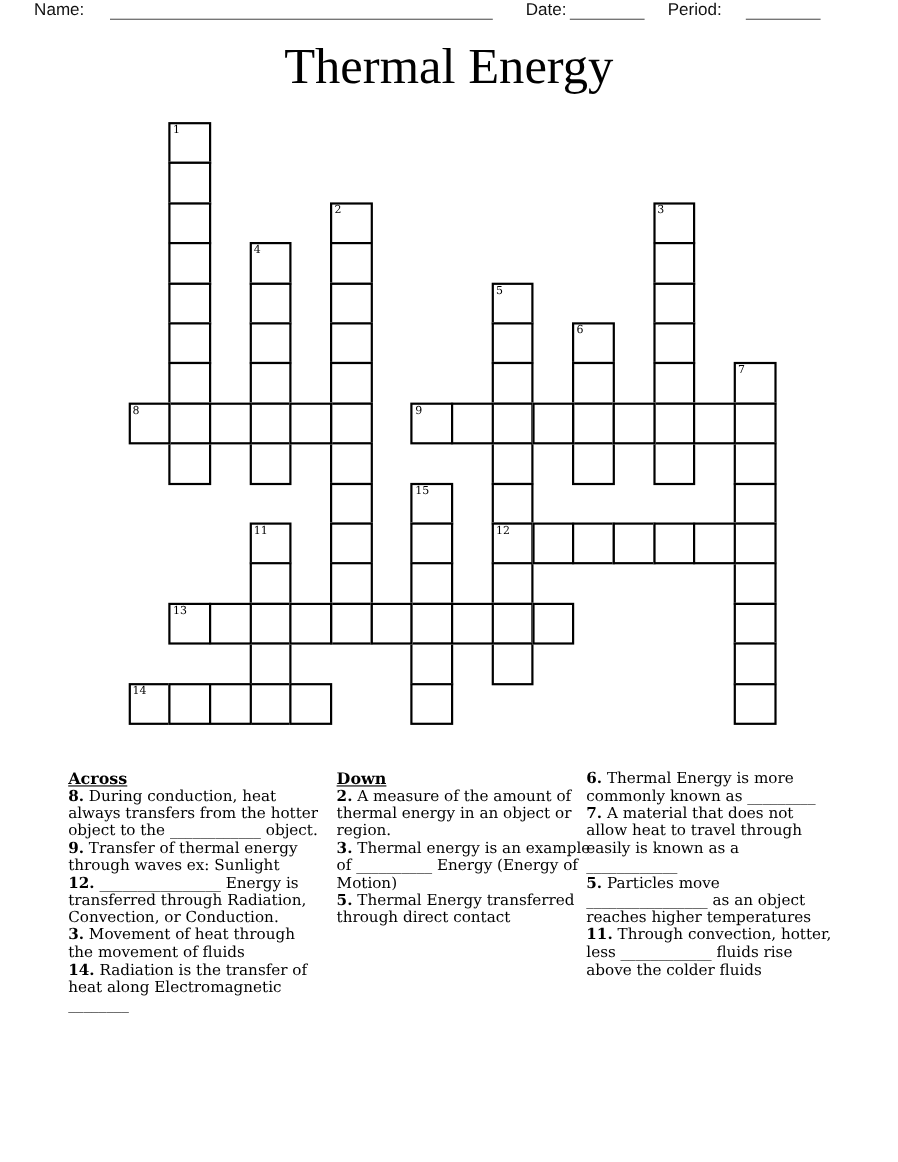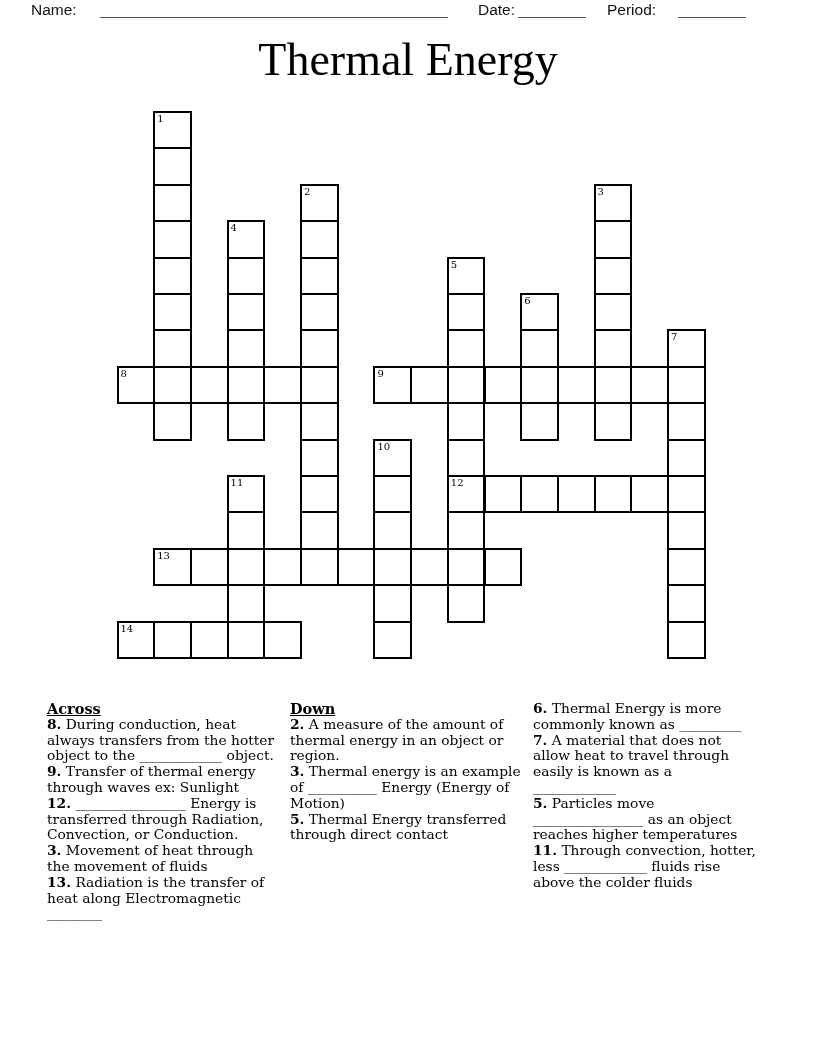--- a/index.html
+++ b/index.html
@@ -187,21 +187,21 @@
       <div class="cell" style="left: 73.4px; top: 254.8px; width: 38.7px; height: 38.4px; border-color: rgb(0, 0, 0);"></div>
       <div class="cell" style="left: 146.8px; top: 254.8px; width: 38.7px; height: 38.4px; border-color: rgb(0, 0, 0);"></div>
       <div class="cell" style="left: 256.9px; top: 254.8px; width: 38.7px; height: 38.4px; border-color: rgb(0, 0, 0);">
         <span class="cellnum">9</span>
       </div>
       <div class="cell" style="left: 293.6px; top: 254.8px; width: 38.7px; height: 38.4px; border-color: rgb(0, 0, 0);"></div>
       <div class="cell" style="left: 367px; top: 254.8px; width: 38.7px; height: 38.4px; border-color: rgb(0, 0, 0);"></div>
       <div class="cell" style="left: 440.4px; top: 254.8px; width: 38.7px; height: 38.4px; border-color: rgb(0, 0, 0);"></div>
       <div class="cell" style="left: 513.8px; top: 254.8px; width: 38.7px; height: 38.4px; border-color: rgb(0, 0, 0);"></div>
       <div class="cell" style="left: 256.9px; top: 327.6px; width: 38.7px; height: 38.4px; border-color: rgb(0, 0, 0);">
-        <span class="cellnum">10</span>
+        <span class="cellnum">15</span>
       </div>
       <div class="cell" style="left: 256.9px; top: 364px; width: 38.7px; height: 38.4px; border-color: rgb(0, 0, 0);"></div>
       <div class="cell" style="left: 256.9px; top: 400.4px; width: 38.7px; height: 38.4px; border-color: rgb(0, 0, 0);"></div>
       <div class="cell" style="left: 256.9px; top: 436.8px; width: 38.7px; height: 38.4px; border-color: rgb(0, 0, 0);"></div>
       <div class="cell" style="left: 256.9px; top: 473.2px; width: 38.7px; height: 38.4px; border-color: rgb(0, 0, 0);"></div>
       <div class="cell" style="left: 256.9px; top: 509.6px; width: 38.7px; height: 38.4px; border-color: rgb(0, 0, 0);"></div>
       <div class="cell" style="left: 110.1px; top: 364px; width: 38.7px; height: 38.4px; border-color: rgb(0, 0, 0);">
         <span class="cellnum">11</span>
       </div>
       <div class="cell" style="left: 110.1px; top: 400.4px; width: 38.7px; height: 38.4px; border-color: rgb(0, 0, 0);"></div>
@@ -222,30 +222,30 @@
       <div class="cell" style="left: 293.6px; top: 436.8px; width: 38.7px; height: 38.4px; border-color: rgb(0, 0, 0);"></div>
       <div class="cell" style="left: 367px; top: 436.8px; width: 38.7px; height: 38.4px; border-color: rgb(0, 0, 0);"></div>
       <div class="cell" style="left: 0px; top: 509.6px; width: 38.7px; height: 38.4px; border-color: rgb(0, 0, 0);">
         <span class="cellnum">14</span>
       </div>
       <div class="cell" style="left: 36.7px; top: 509.6px; width: 38.7px; height: 38.4px; border-color: rgb(0, 0, 0);"></div>
       <div class="cell" style="left: 73.4px; top: 509.6px; width: 38.7px; height: 38.4px; border-color: rgb(0, 0, 0);"></div>
       <div class="cell" style="left: 146.8px; top: 509.6px; width: 38.7px; height: 38.4px; border-color: rgb(0, 0, 0);"></div>
     </div>
 
-  <div class="clues-col" id="col-across" style="left:47px; width:232px">
+  <div class="clues-col" id="col-across" style="left:62px; width:232px">
     <div class="clue-heading">Across</div>
   <div class="clue"><span class="clue-num">8.</span> During conduction, heat always transfers from the hotter object to the ____________ object.</div>
       <div class="clue"><span class="clue-num">9.</span> Transfer of thermal energy through waves ex: Sunlight</div>
       <div class="clue"><span class="clue-num">12.</span> ________________ Energy is transferred through Radiation, Convection, or Conduction.</div>
       <div class="clue"><span class="clue-num">3.</span> Movement of heat through the movement of fluids</div>
-      <div class="clue"><span class="clue-num">13.</span> Radiation is the transfer of heat along Electromagnetic ________</div>
-    </div>
-
-  <div class="clues-col" id="col-down" style="left:290px; width:234px">
+      <div class="clue"><span class="clue-num">14.</span> Radiation is the transfer of heat along Electromagnetic ________</div>
+    </div>
+
+  <div class="clues-col" id="col-down" style="left:306px; width:234px">
     <div class="clue-heading">Down</div>
       <div class="clue"><span class="clue-num">2.</span> A measure of the amount of thermal energy in an object or region.</div>
       <div class="clue"><span class="clue-num">3.</span> Thermal energy is an example of __________ Energy (Energy of Motion)</div>
       <div class="clue"><span class="clue-num">5.</span> Thermal Energy transferred through direct contact</div>
     </div>
 
   <div class="clues-col" id="col-down2" style="left:533px; width:224px">
       <div class="clue"><span class="clue-num">6.</span> Thermal Energy is more commonly known as _________</div>
       <div class="clue"><span class="clue-num">7.</span> A material that does not allow heat to travel through easily is known as a ____________</div>
       <div class="clue"><span class="clue-num">5.</span> Particles move ________________ as an object reaches higher temperatures</div>

